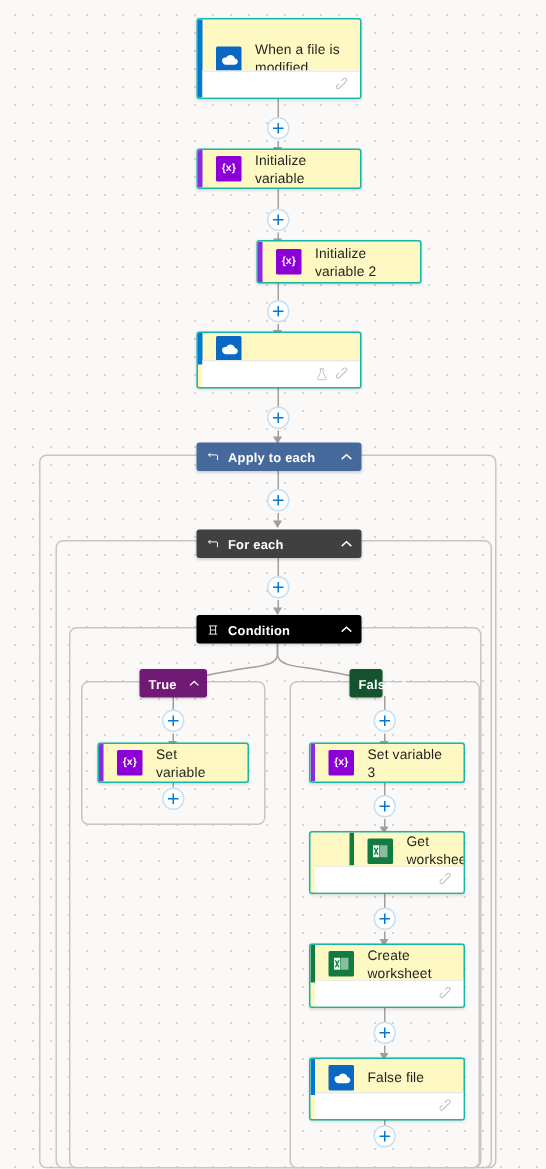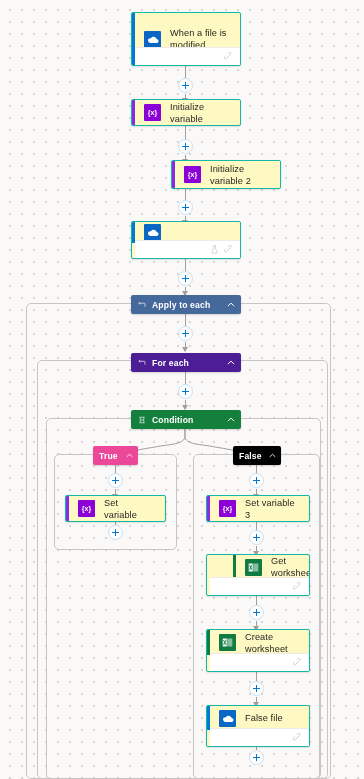--- a/index.html
+++ b/index.html
@@ -261,58 +261,58 @@
       </svg>
   </span>
   <span class="sh-label">Apply to each</span>
   <span class="sh-chev">
     <svg width="8" height="5" viewBox="0 0 10 6">
         <path fill="none" stroke="#ffffff" stroke-width="1.2" d="M1 5 5 1.3 9 5"></path>
       </svg>
   </span>
 </div>
 
-<div class="scope-head" style="left:131px;top:353px;width:110px;background:#4c1d95;">
+<div class="scope-head" style="left:131px;top:353px;width:110px;background:#404040;">
   <span class="sh-ico">
     <svg width="8" height="8" viewBox="0 0 16 16">
         <path fill="none" stroke="#ffffff" stroke-width="1.3" d="M2 4.5h10.5a1.5 1.5 0 0 1 1.5 1.5v5.5M2 4.5 4.5 2M2 4.5 4.5 7"></path>
       </svg>
   </span>
   <span class="sh-label">For each</span>
   <span class="sh-chev">
     <svg width="8" height="5" viewBox="0 0 10 6">
         <path fill="none" stroke="#ffffff" stroke-width="1.2" d="M1 5 5 1.3 9 5"></path>
       </svg>
   </span>
 </div>
 
-<div class="scope-head" style="left:131px;top:410px;width:110px;background:#15803d;">
+<div class="scope-head" style="left:131px;top:410px;width:110px;background:#000000;">
   <span class="sh-ico">
     <svg width="8" height="8" viewBox="0 0 16 16">
         <path fill="none" stroke="#ffffff" stroke-width="1.2" d="M2.5 2.5h11M4.5 2.5v11M11.5 2.5v11M2.5 13.5h11M4.5 8h7"></path>
       </svg>
   </span>
   <span class="sh-label">Condition</span>
   <span class="sh-chev">
     <svg width="8" height="5" viewBox="0 0 10 6">
         <path fill="none" stroke="#ffffff" stroke-width="1.2" d="M1 5 5 1.3 9 5"></path>
       </svg>
   </span>
 </div>
 
-<div class="scope-head" style="left:93px;top:446px;width:45px;background:#ec4899;padding:0 5px 0 6px;justify-content:space-between;">
+<div class="scope-head" style="left:93px;top:446px;width:45px;background:#701a75;padding:0 5px 0 6px;justify-content:space-between;">
   <span class="sh-label">True</span>
   <span class="sh-chev" style="margin-left:4px;">
     <svg width="7" height="5" viewBox="0 0 10 6">
         <path fill="none" stroke="#ffffff" stroke-width="1.2" d="M1 5 5 1.3 9 5"></path>
       </svg>
   </span>
 </div>
 
-<div class="scope-head" style="left:233px;top:446px;width:48px;background:#000000;padding:0 5px 0 6px;">
+<div class="scope-head" style="left:233px;top:446px;width:22px;background:#14532d;padding:0 5px 0 6px;">
   <span class="sh-label">False</span>
   <span class="sh-chev" style="margin-left:4px;">
     <svg width="7" height="5" viewBox="0 0 10 6">
         <path fill="none" stroke="#ffffff" stroke-width="1.2" d="M1 5 5 1.3 9 5"></path>
       </svg>
   </span>
 </div>
 
 <div class="plus" style="left:108px;top:473px;"></div>
 <div class="card" style="left:65px;top:495px;width:101px;height:27px;">

